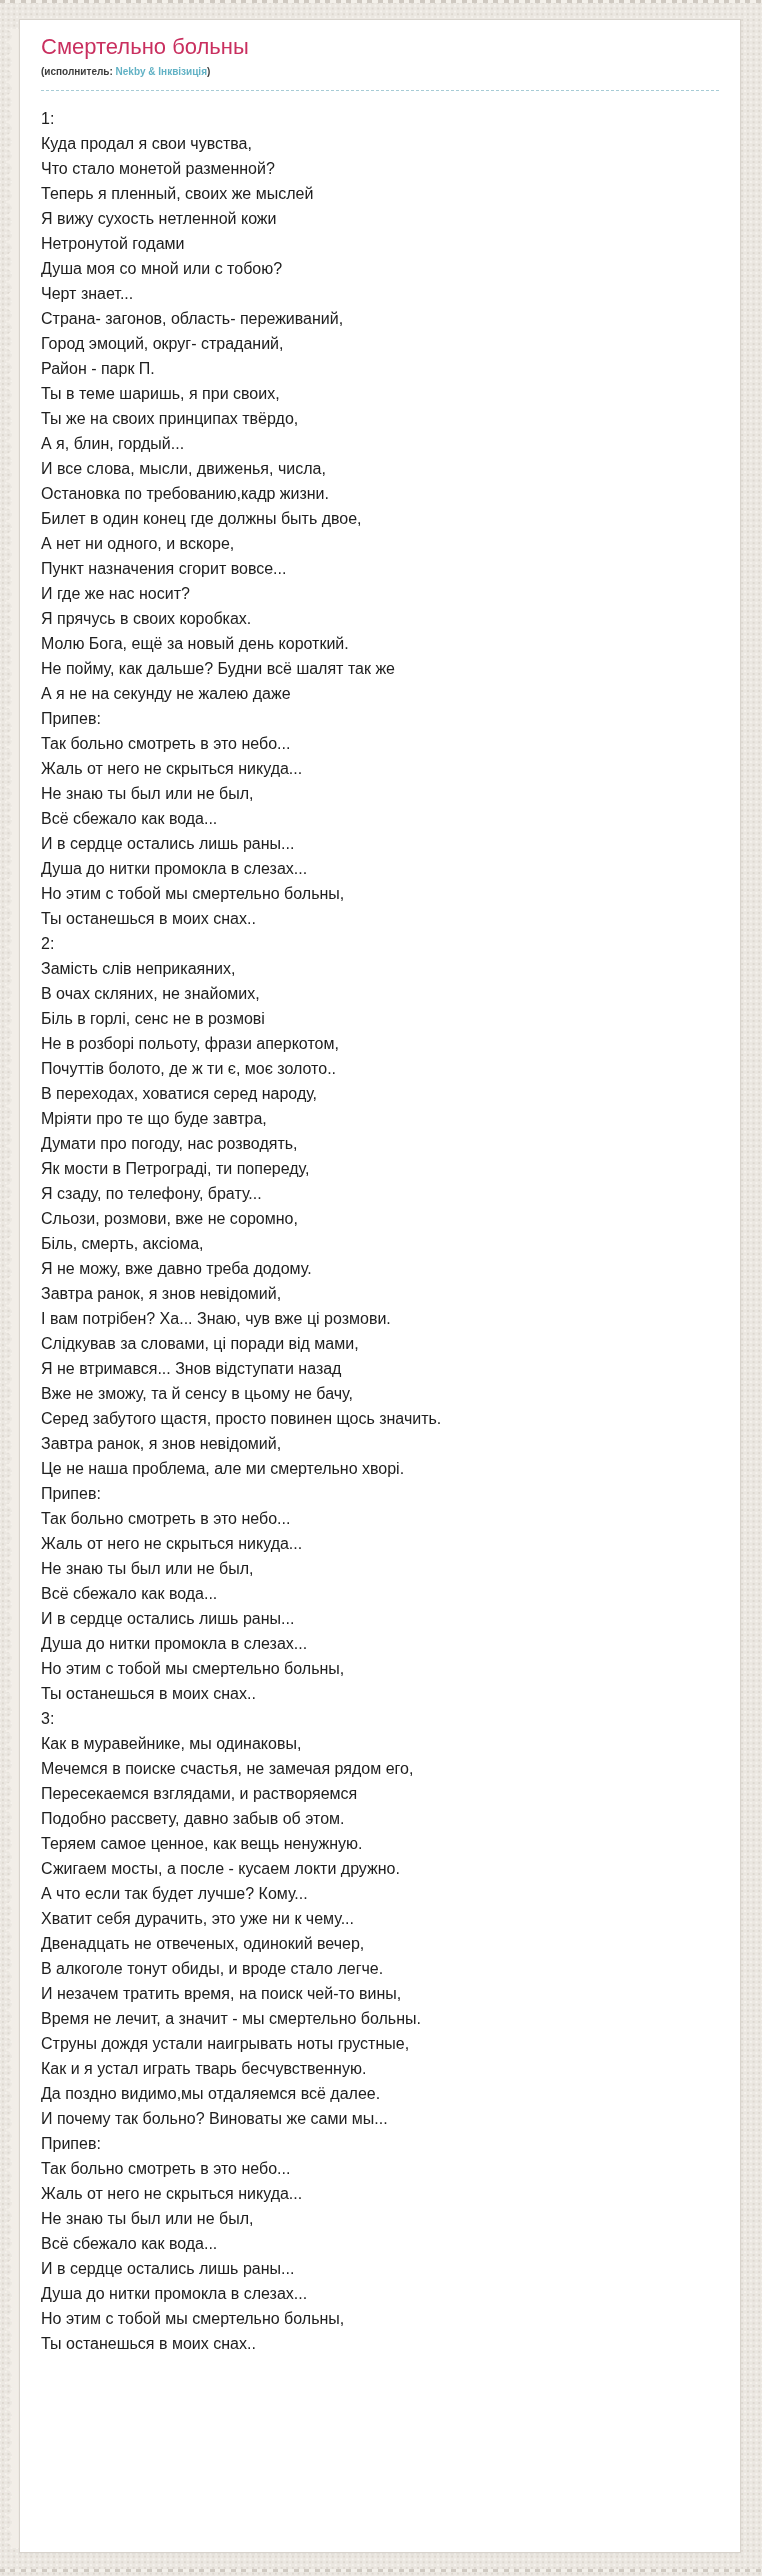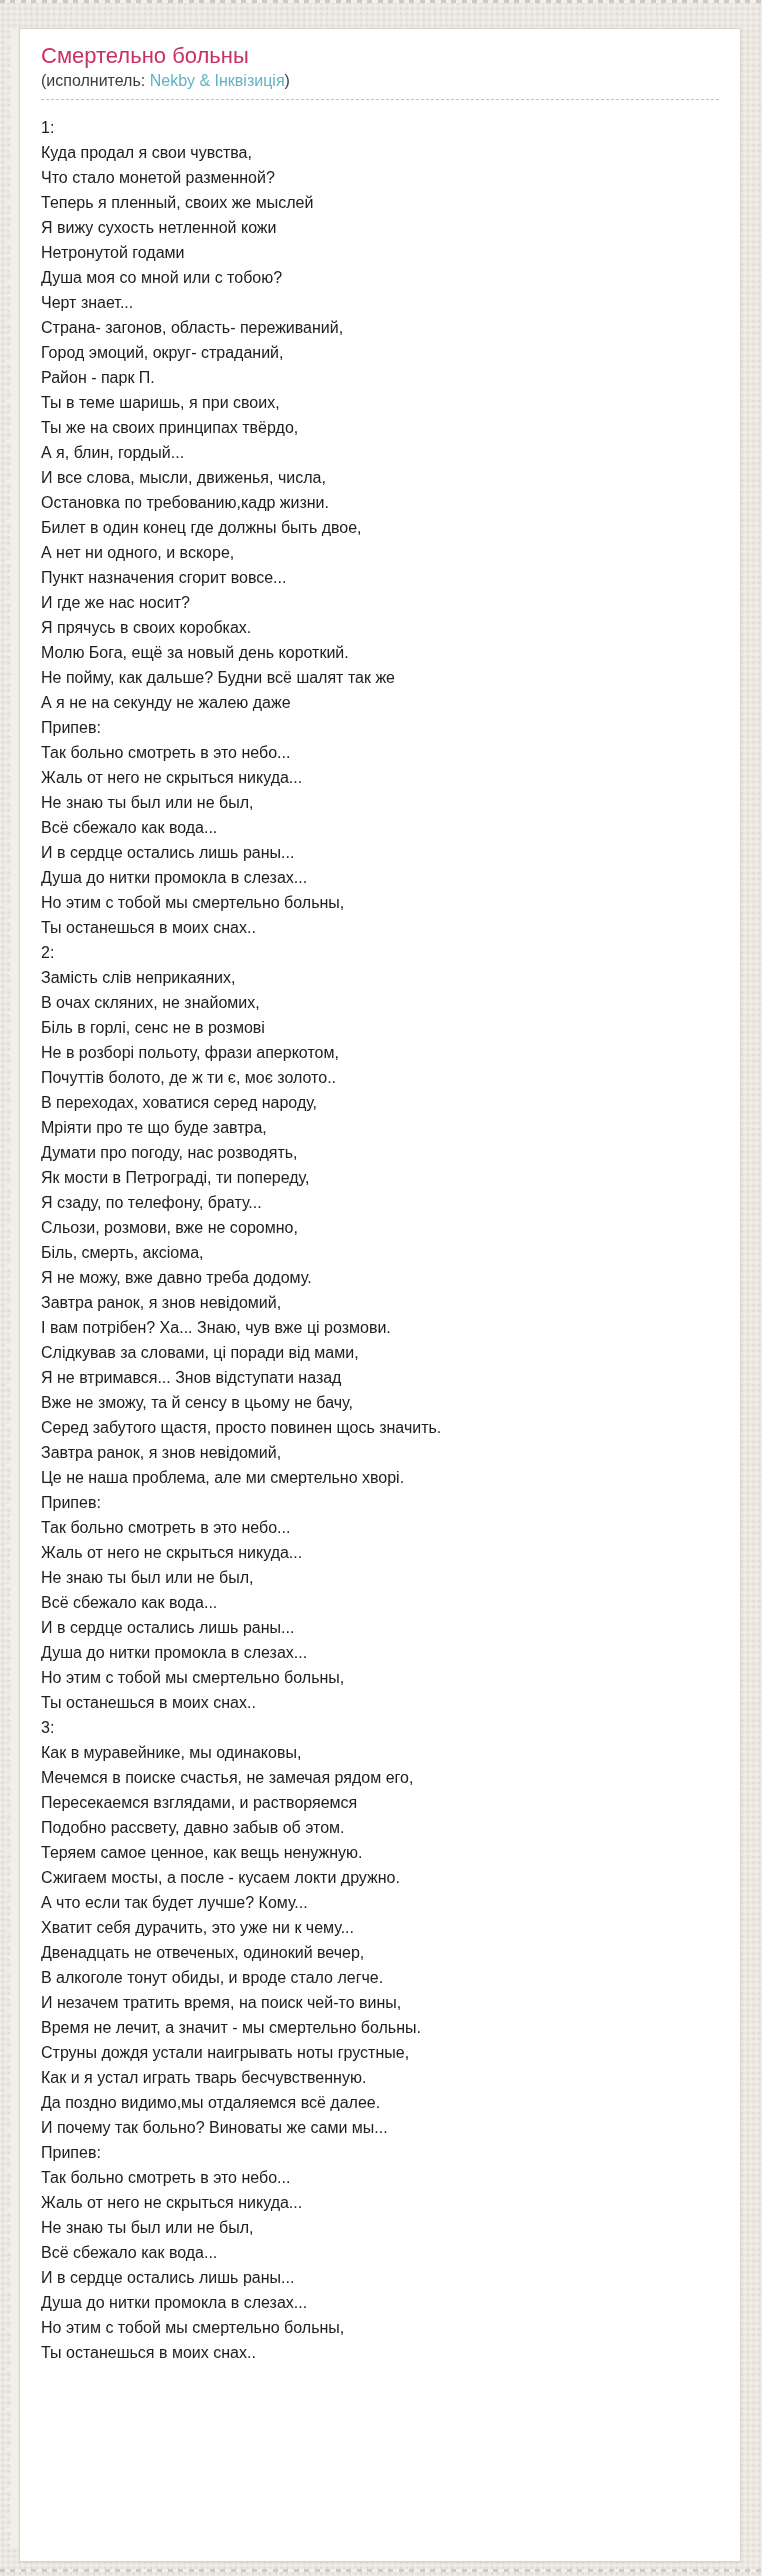--- a/index.html
+++ b/index.html
@@ -34,42 +34,43 @@
     background:repeating-linear-gradient(90deg,#cfc9c1 0 4.8px,#f3f0ea 4.8px 10.5px);
   }
   .dotted-line.top{top:0;}
   .dotted-line.bottom{top:2569px;}
   .torn-edge{
     position:absolute;left:5.7px;top:29px;width:13.3px;height:2519px;
     background-image:radial-gradient(circle at 0px 6.7px, rgba(0,0,0,0) 5.7px, #f2eee8 6.2px);
     background-size:13.3px 13.3px;
   }
   .card{
-    position:absolute;left:19px;top:28px;
+    position:absolute;left:19px;top:19px;
     width:722px;height:2534px;
     background:#ffffff;
     border:1px solid var(--card-border);
     box-shadow:0 1px 1.9px rgba(0,0,0,0.06);
     padding:13.3px 21px 23px 21px;
     overflow:hidden;
   }
   h1.song-title{
     margin:0;
     font-size:22px;
     line-height:27px;
     font-weight:normal;
     color:var(--accent);
   }
   .artist-line{
     margin:1.9px 0 0 0;
-    font-size:16px;
+    font-size:10px;
     line-height:19px;
     color:var(--muted);
     padding-bottom:8.6px;
     border-bottom:1px dashed var(--dash);
+    font-weight:bold;
   }
   .artist-line a{
     color:var(--link);
     text-decoration:none;
     cursor:pointer;
   }
   .lyrics{margin-top:15.2px;}
   .lyrics p{
     margin:0;
     white-space:pre-line;

